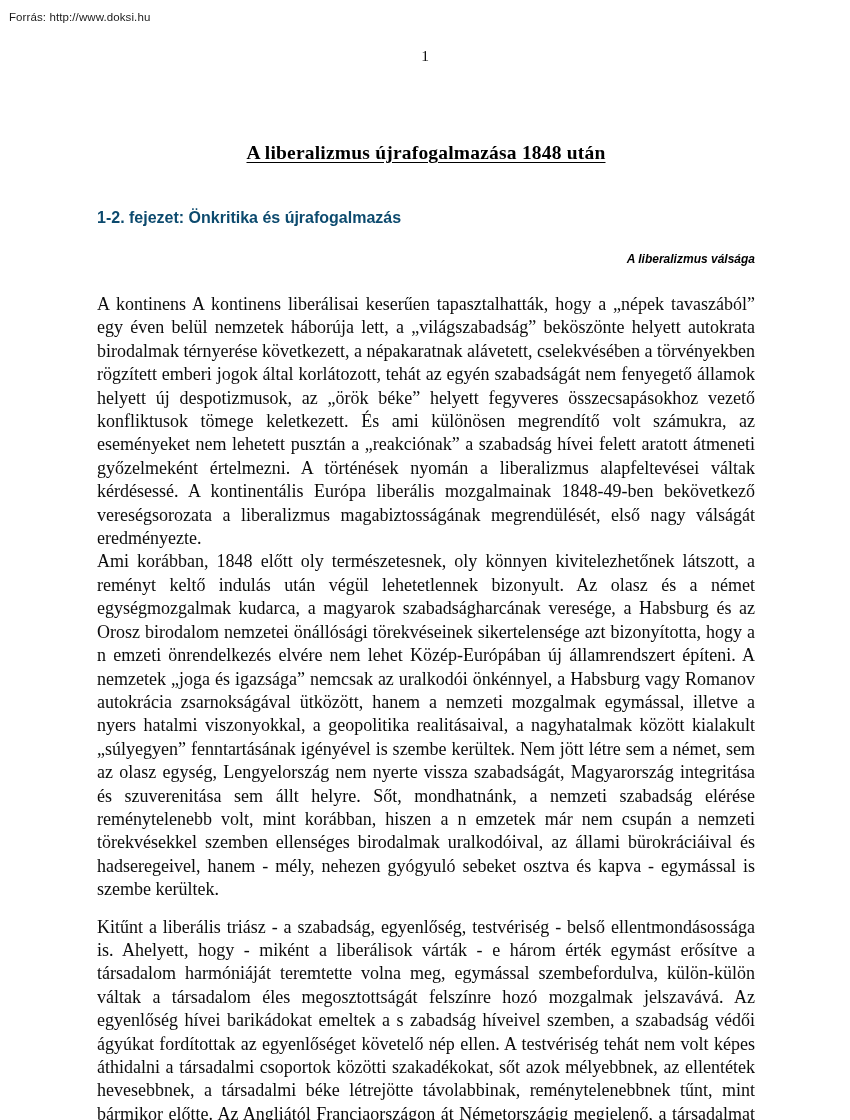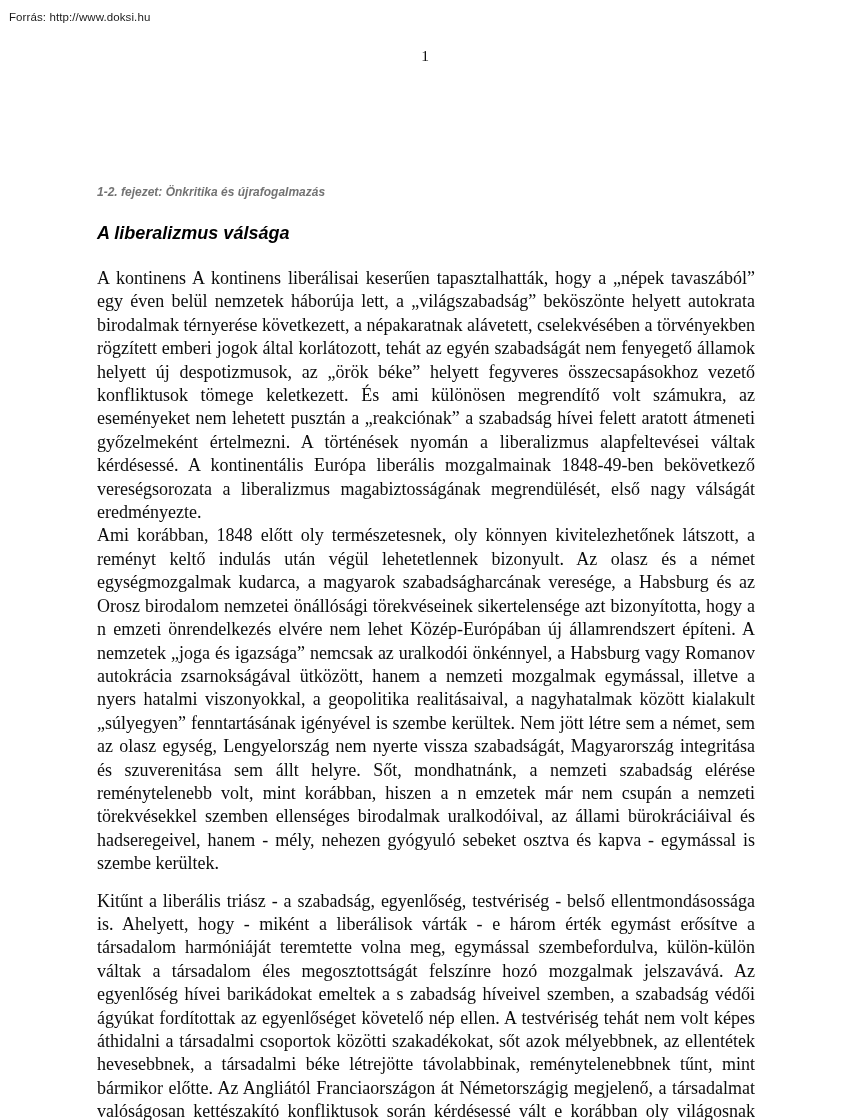--- a/index.html
+++ b/index.html
@@ -70,36 +70,35 @@
     text-underline-offset: 3px;
     letter-spacing: 0.2px;
     color: #000;
   }
 
   .chapter-heading {
     margin: 0;
     padding: 0;
     font-family: "Liberation Sans", "DejaVu Sans", sans-serif;
     font-weight: bold;
-    font-style: italic;
-    font-size: 12px;
+    font-size: 16px;
     line-height: 20px;
     text-align: left;
-    color: #737373;
+    color: #0c4a6e;
   }
 
   .section-heading {
     margin: 0;
     padding: 0;
     font-family: "Liberation Sans", "DejaVu Sans", sans-serif;
     font-weight: bold;
     font-style: italic;
-    font-size: 18px;
+    font-size: 12px;
     line-height: 19px;
-    text-align: left;
+    text-align: right;
     color: #000;
   }
 
   .body-par {
     margin: 0;
     padding: 0;
     font-family: "Liberation Serif", "DejaVu Serif", serif;
     font-size: 18px;
     line-height: 23.4px;
     text-align: justify;
@@ -119,20 +118,21 @@
 <body>
 
 <div class="page">
 
   <div class="source-bar">Forrás: http://www.doksi.hu</div>
 
   <div class="page-number">1</div>
 
   <div class="content">
 
+    <h1 class="doc-title">A liberalizmus újrafogalmazása 1848 után</h1>
 
     <div class="sp-title-to-chapter"></div>
 
     <h2 class="chapter-heading">1-2. fejezet: Önkritika és újrafogalmazás</h2>
 
     <div class="sp-chapter-to-section"></div>
 
     <h3 class="section-heading">A liberalizmus válsága</h3>
 
     <div class="sp-section-to-body"></div>

